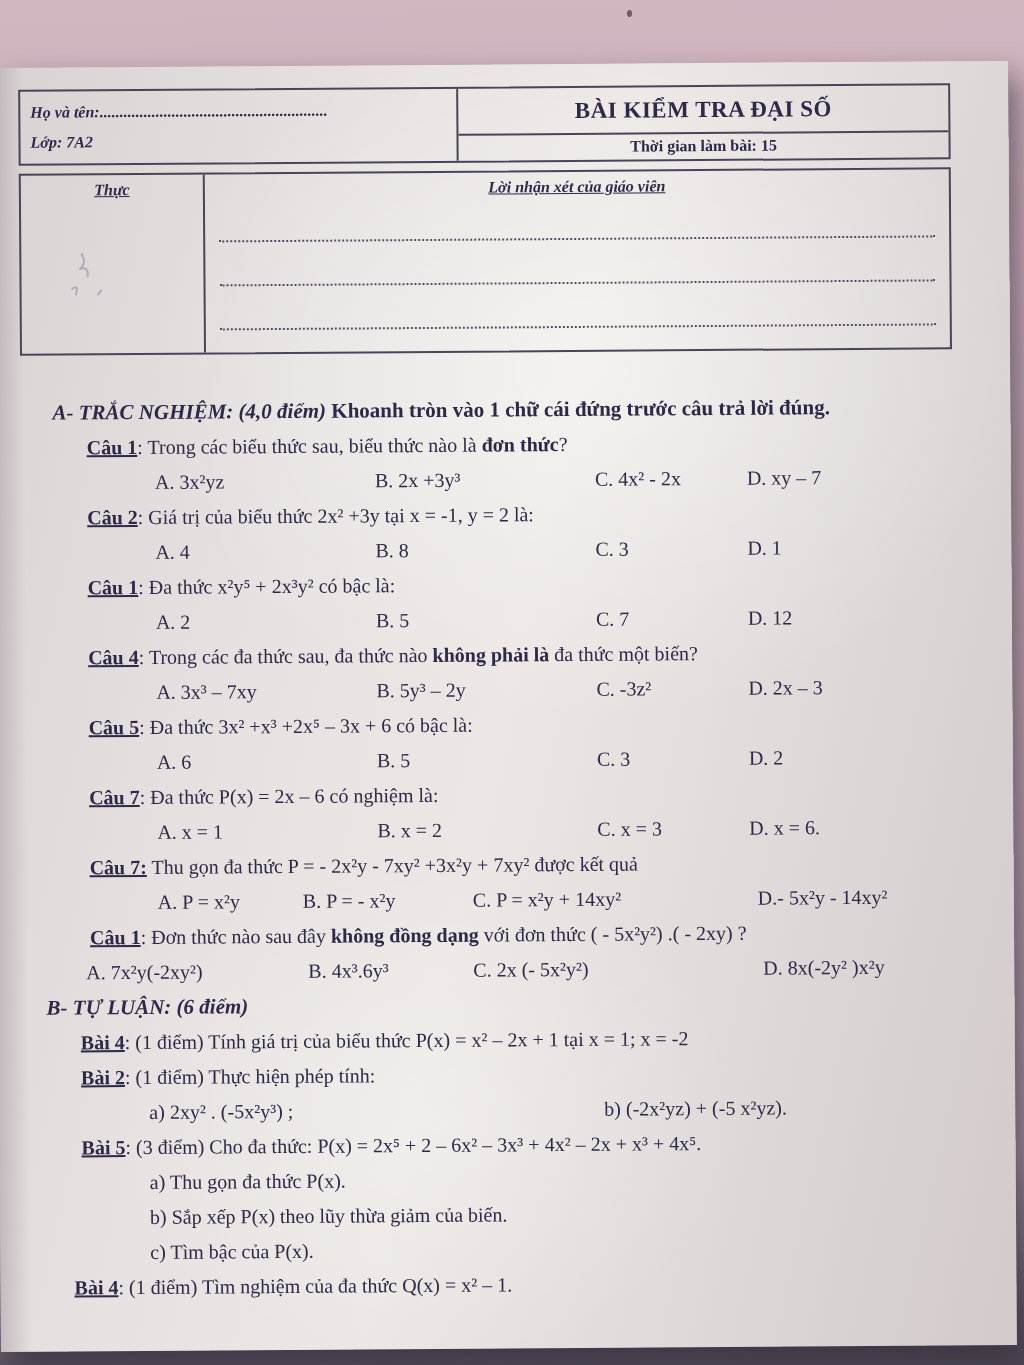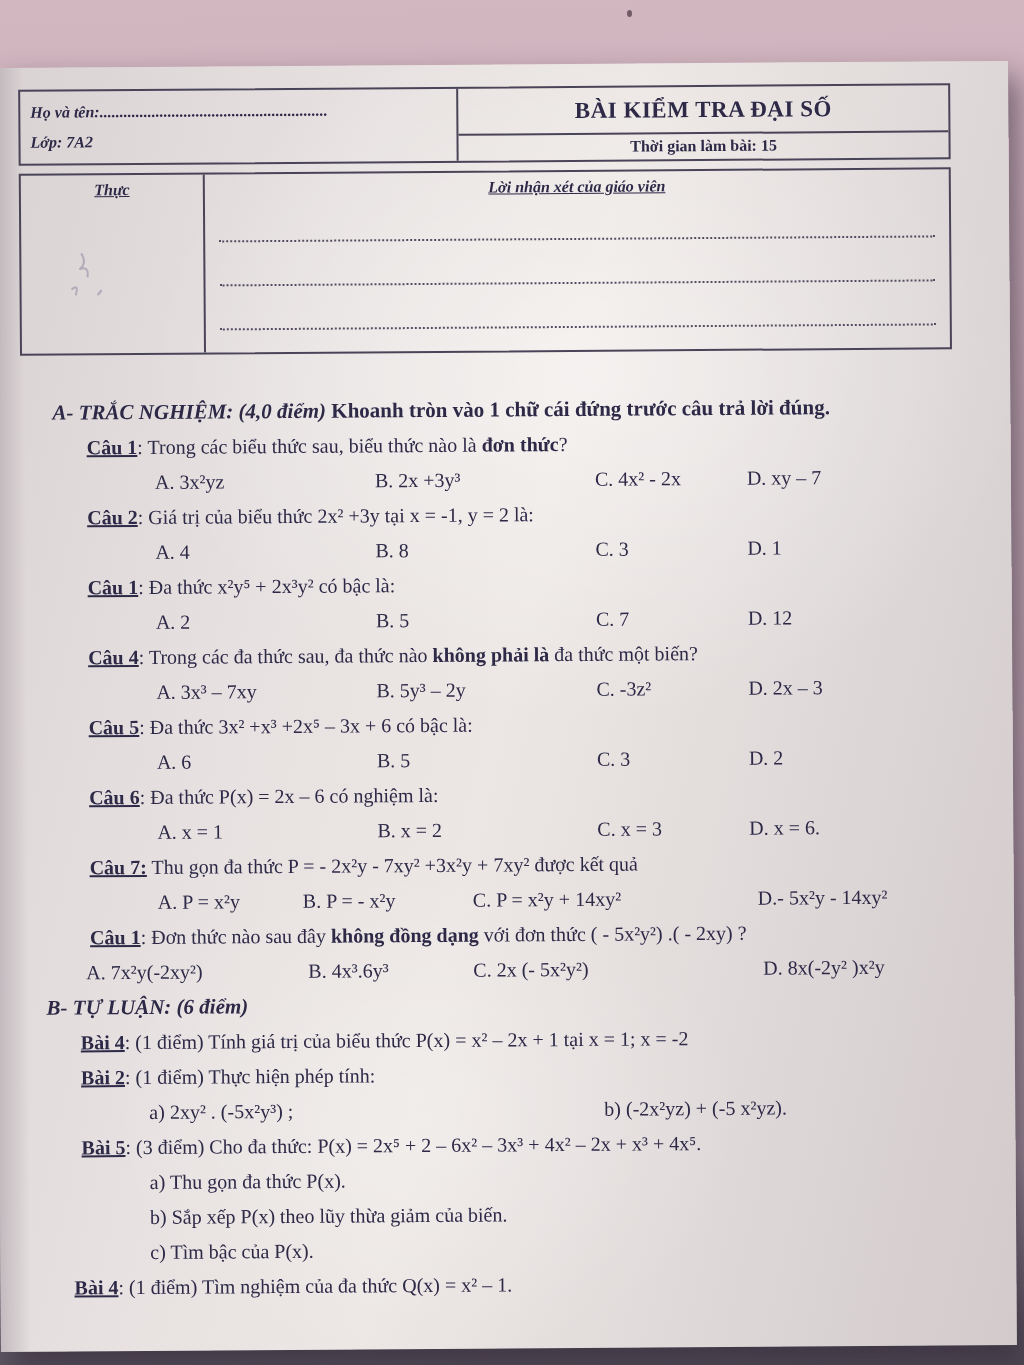--- a/index.html
+++ b/index.html
@@ -146,21 +146,21 @@
       <span class="qlabel">Câu 5</span><span>: Đa thức 3x² +x³ +2x⁵ – 3x + 6 có bậc là:</span>
     </div>
     <div class="line opts">
       <span class="o1">A. 6</span>
       <span class="o2">B. 5</span>
       <span class="o3">C. 3</span>
       <span class="o4">D. 2</span>
     </div>
 
     <div class="line qline">
-      <span class="qlabel">Câu 6</span><span>: Đa thức P(x) = 2x – 6 có nghiệm là:</span>
+      <span class="qlabel">Câu 7</span><span>: Đa thức P(x) = 2x – 6 có nghiệm là:</span>
     </div>
     <div class="line opts">
       <span class="o1">A. x = 1</span>
       <span class="o2">B. x = 2</span>
       <span class="o3">C. x = 3</span>
       <span class="o4">D. x = 6.</span>
     </div>
 
     <div class="line qline">
       <span class="qlabel">Câu 7:</span><span> Thu gọn đa thức P = - 2x²y - 7xy² +3x²y + 7xy²  được kết quả</span>

